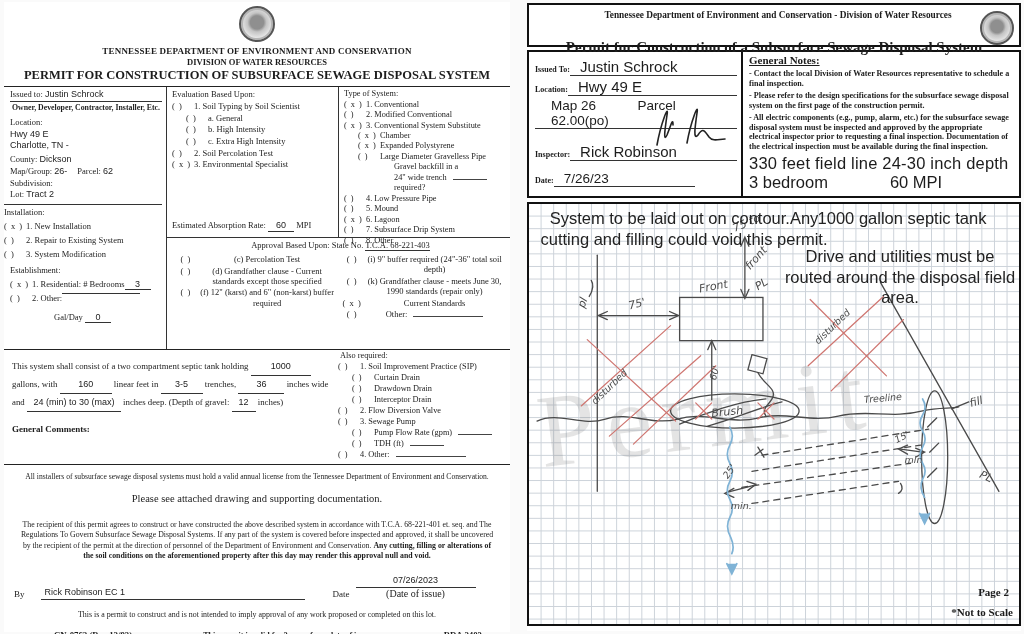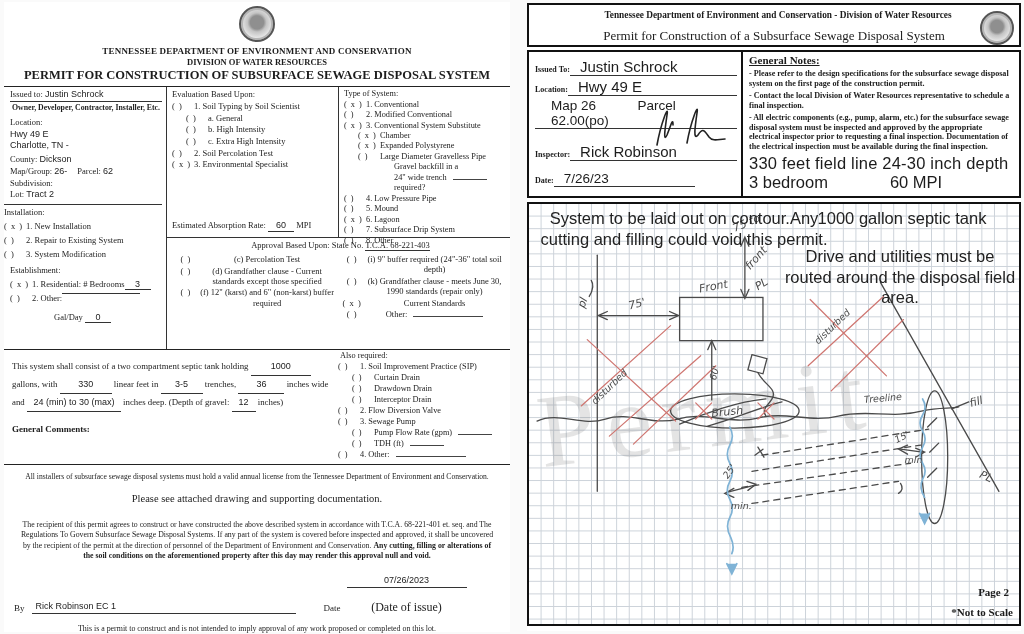--- a/index.html
+++ b/index.html
@@ -48,35 +48,35 @@
   .r2r{flex:1;padding:1px 2px 0 2px;font-size:8.3px;}
   .sysp{line-height:1.9;}
   .gc{margin-top:12px;font-weight:bold;font-size:9px;}
   .alsohead{margin-left:2px;}
   .r2r .cbrow{margin-top:1px;}
   .bottom{padding:0 10px;}
   .lic{text-align:center;font-size:7.6px;margin-top:7px;}
   .attach{text-align:center;font-size:10.5px;margin-top:12px;}
   .agree{font-size:7.8px;text-align:center;margin-top:14px;line-height:1.35;padding:0 4px;}
   .sigrow{display:flex;align-items:flex-end;margin-top:13px;font-size:9px;}
-  .sig-by{margin-right:7px;}
+  .sig-by{margin-right:16px;}
   .sigline1{width:260px;border-bottom:1px solid #333;padding:0 0 1px 4px;text-align:left;}
   .sig-date{margin:0 6px 0 28px;}
   .datewrap{width:120px;text-align:center;}
   .sigline2{border-bottom:1px solid #333;padding-bottom:1px;}
-  .datecap{font-size:12px;margin-top:12px;}
+  .datecap{font-size:10px;margin-top:0;}
   .constructnote{text-align:center;font-size:7.9px;margin-top:10px;}
   .p1footer{display:flex;justify-content:space-between;align-items:center;font-weight:bold;font-size:8.8px;margin-top:11px;padding:0 18px 0 40px;}
   .p1footer .fc{font-size:8px;}
   
   .page2{position:absolute;left:527px;top:3px;width:494px;height:628px;background:#fff;}
   .p2box{border:2px solid #111;box-sizing:border-box;background:#fff;}
   .p2header{height:44px;position:relative;text-align:center;padding-top:5px;}
   .h1{font-size:9.3px;font-weight:bold;margin-left:8px;}
-  .h2{font-size:13px;font-weight:normal;margin-top:8px;}
+  .h2{font-size:15px;font-weight:bold;margin-top:19px;}
   .seal2{width:30px;height:30px;position:absolute;right:5px;top:6px;}
   .p2info{margin-top:3px;height:148px;display:flex;}
   .p2il{width:212px;padding:4px 4px 0 6px;box-sizing:border-box;}
   .p2ir{flex:1;border-left:2px solid #111;padding:2px 4px 0 6px;box-sizing:border-box;}
   .frow{display:flex;align-items:flex-end;margin-top:2px;}
   .flab{font-size:8px;font-weight:bold;flex:none;padding-bottom:2px;}
   .fval{flex:1;border-bottom:1px solid #333;font-family:"Liberation Sans","DejaVu Sans",sans-serif;padding:0 0 0 10px;}
   .fbig{font-size:15px;}
   .fmed{font-size:13.5px;}
   .notehead{font-size:11px;font-weight:bold;text-decoration:underline;}
@@ -345,21 +345,21 @@
       </div>
     </div>
   </div>
 
   <div class="r2">
     <div class="r2l">
       <div class="sysp">
         <span>This system shall consist of a two compartment septic tank holding</span>
         <span class="valu tv" style="min-width:60px;">1000</span>
         <span>gallons, with</span>
-        <span class="valu tv" style="min-width:52px;">330</span>
+        <span class="valu tv" style="min-width:52px;">160</span>
         <span>linear feet in</span>
         <span class="valu tv" style="min-width:42px;">3-5</span>
         <span>trenches,</span>
         <span class="valu tv" style="min-width:46px;">36</span>
         <span>inches wide and</span>
         <span class="valu tv" style="min-width:94px;">24 (min) to 30 (max)</span>
         <span>inches deep. (Depth of gravel:</span>
         <span class="valu tv" style="min-width:24px;">12</span>
         <span>inches)</span>
       </div>
@@ -478,23 +478,23 @@
       </div>
       <div class="frow" style="margin-top:10px;width:160px;">
         <span class="flab">Date:</span>
         <span class="fval fmed">7/26/23</span>
       </div>
     </div>
     <div class="p2ir">
       <div class="notehead">General Notes:</div>
       <div>
 
+          <div class="note">- Contact the local Division of Water Resources representative to schedule a final inspection.</div>
+
           <div class="note">- Please refer to the design specifications for the subsurface sewage disposal system on the first page of the construction permit.</div>
-
-          <div class="note">- Contact the local Division of Water Resources representative to schedule a final inspection.</div>
 
           <div class="note">- All electric components (e.g., pump, alarm, etc.) for the subsurface sewage disposal system must be inspected and approved by the appropriate electrical inspector prior to requesting a final inspection. Documentation of the electrical inspection must be available during the final inspection.</div>
         </div>
       <div class="spec1">330 feet field line 24-30 inch depth</div>
       <div class="spec2">
         <span>3 bedroom</span>
         <span class="s2b">60 MPI</span>
       </div>
     </div>
   </div>

